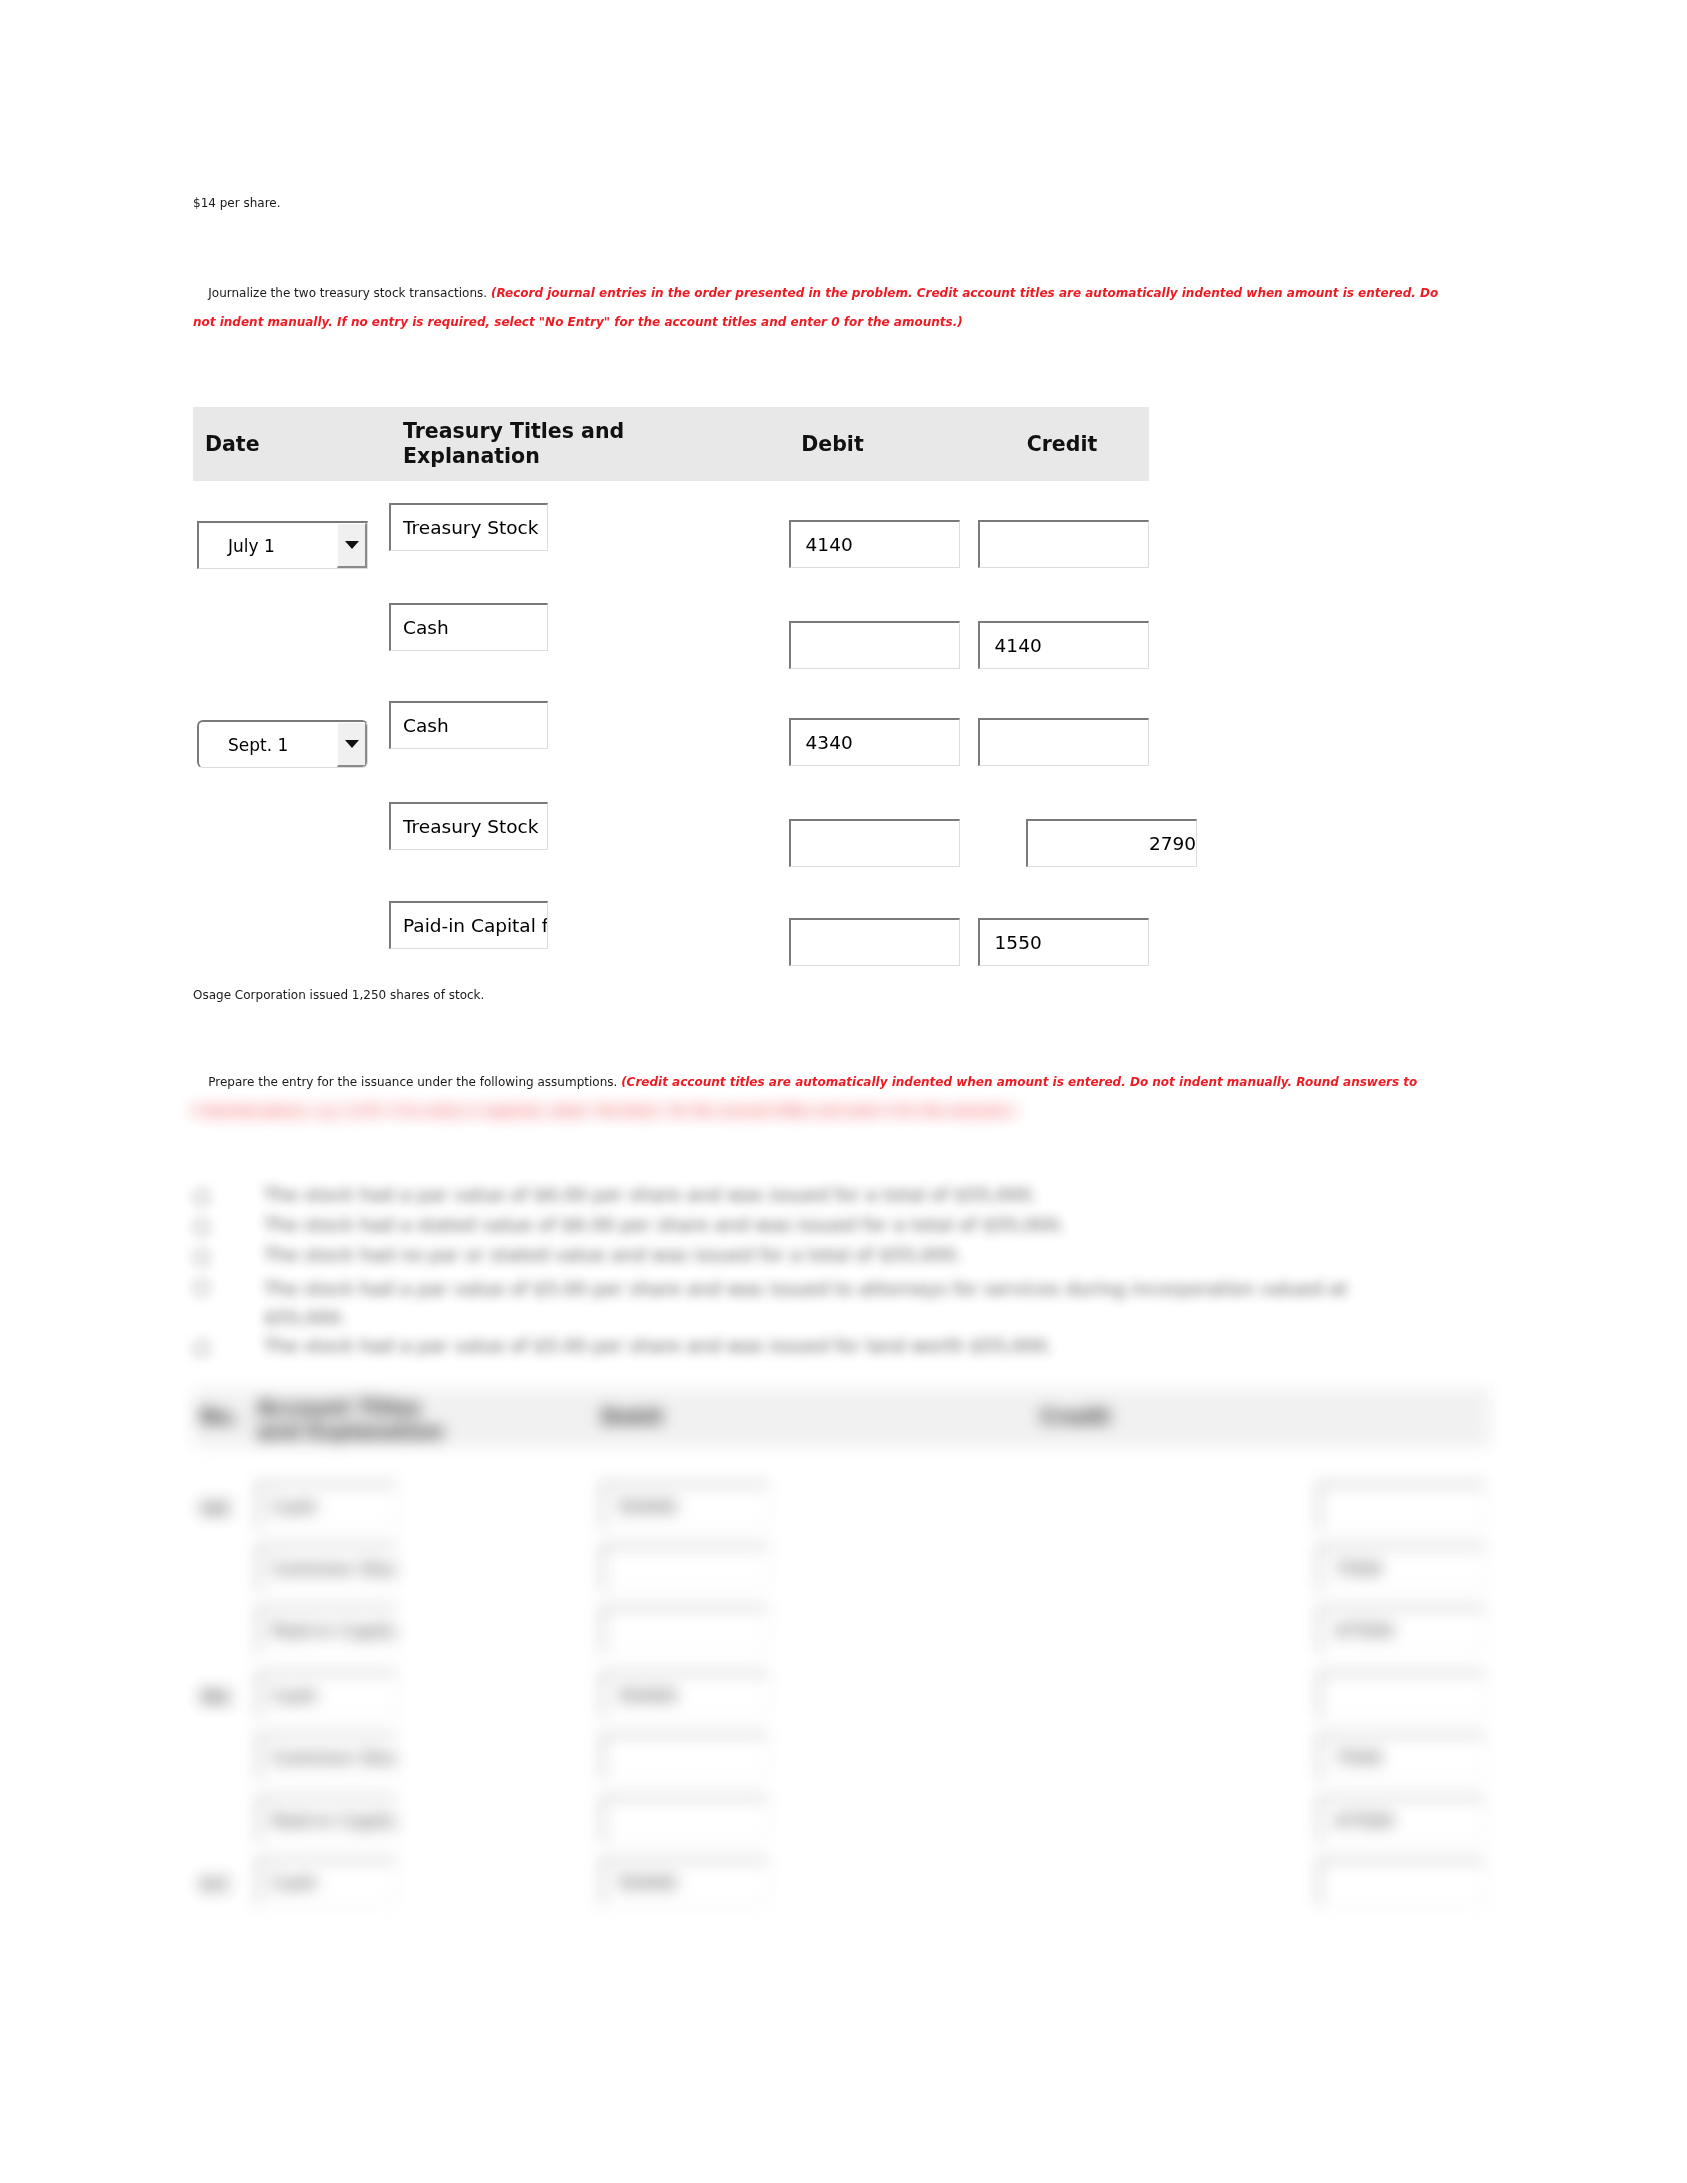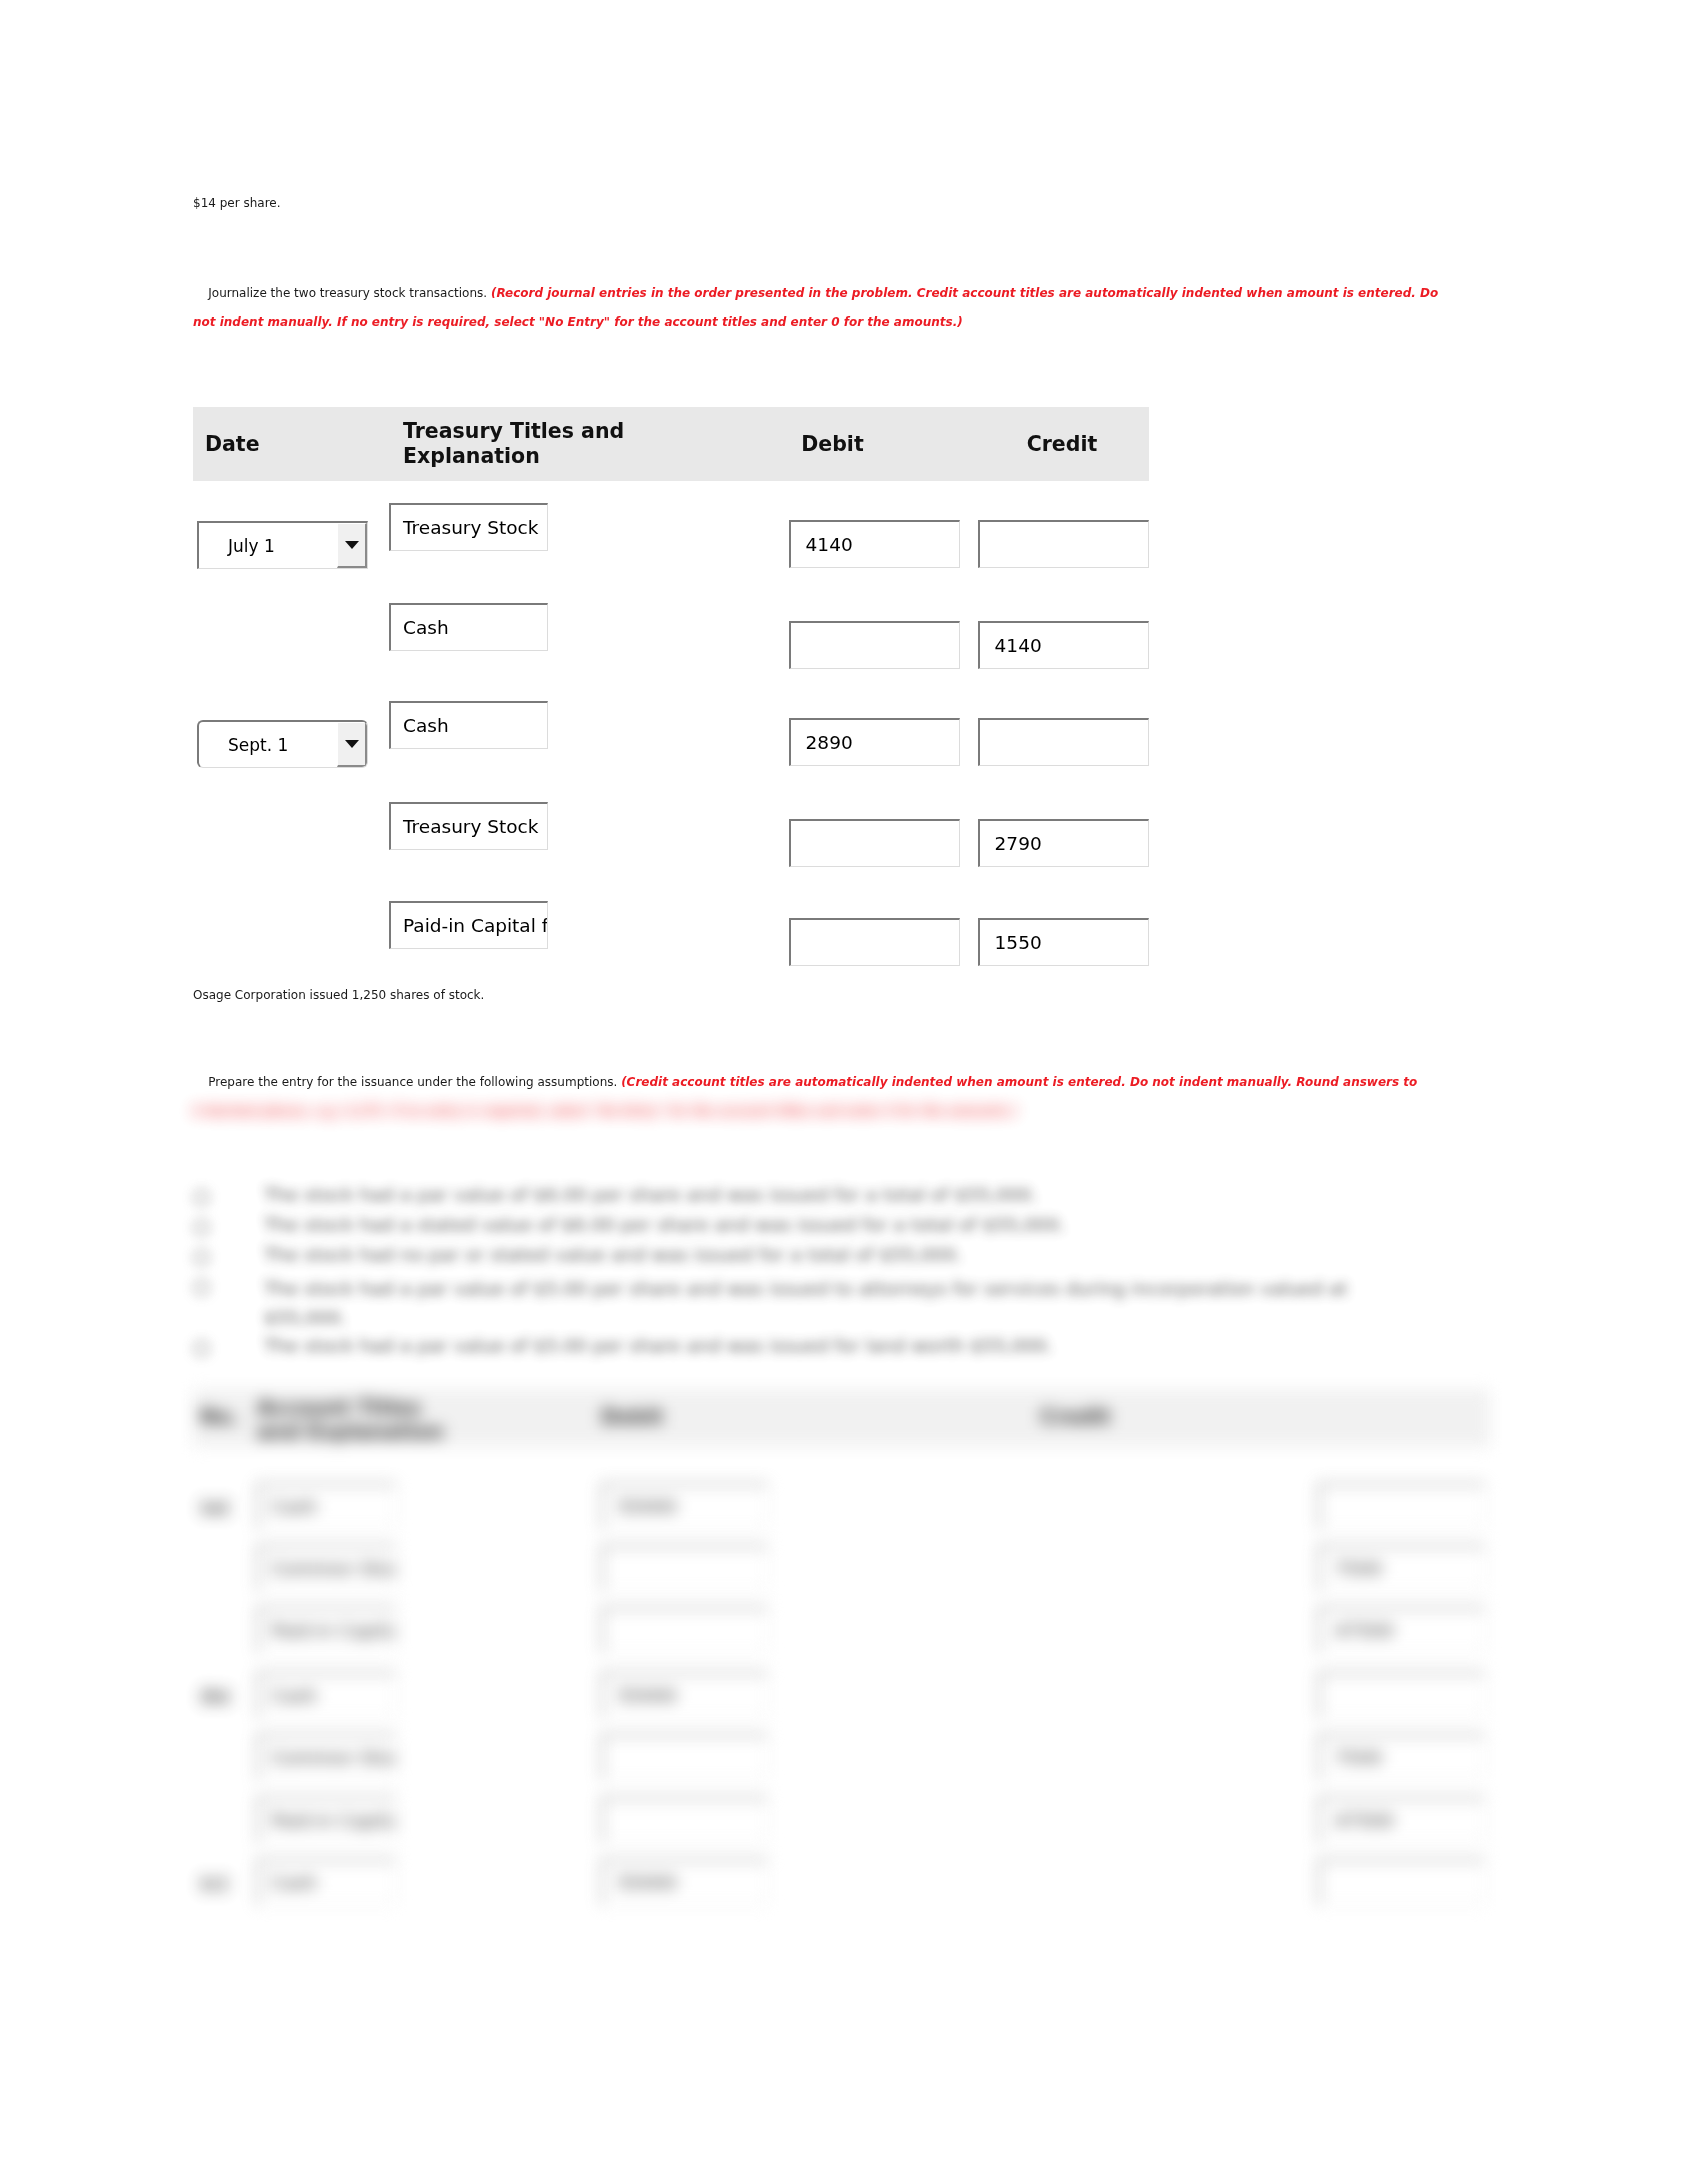--- a/index.html
+++ b/index.html
@@ -190,33 +190,33 @@
   <div class="ctrl select-ctrl" style="left:197px; top:720px; width:171px; height:48px;border-radius:6px;">
     <span class="sel-label">Sept. 1</span>
     <span class="sel-arrow-btn">
       <span class="arrow-glyph"></span>
     </span>
   </div>
   <div class="ctrl acct-ctrl" style="left:389px; top:701px; width:159px; height:48px;">
     <span class="acct-label">Cash</span>
   </div>
   <div class="ctrl num-ctrl" style="left:789px; top:718px; width:171px; height:48px;">
-    <span class="num-label">2890</span>
+    <span class="num-label">4340</span>
   </div>
   <div class="ctrl num-ctrl" style="left:978px; top:718px; width:171px; height:48px;">
     <span class="num-label"></span>
   </div>
 
   <div class="ctrl acct-ctrl" style="left:389px; top:802px; width:159px; height:48px;">
     <span class="acct-label">Treasury Stock</span>
   </div>
   <div class="ctrl num-ctrl" style="left:789px; top:819px; width:171px; height:48px;">
     <span class="num-label"></span>
   </div>
-  <div class="ctrl num-ctrl" style="left:978px; top:819px; width:171px; height:48px;">
+  <div class="ctrl num-ctrl" style="left:1026px; top:819px; width:171px; height:48px;justify-content:flex-end;">
     <span class="num-label">2790</span>
   </div>
 
   <div class="ctrl acct-ctrl" style="left:389px; top:901px; width:159px; height:48px;">
     <span class="acct-label">Paid-in Capital from Treasury Stock</span>
   </div>
   <div class="ctrl num-ctrl" style="left:789px; top:918px; width:171px; height:48px;">
     <span class="num-label"></span>
   </div>
   <div class="ctrl num-ctrl" style="left:978px; top:918px; width:171px; height:48px;">

